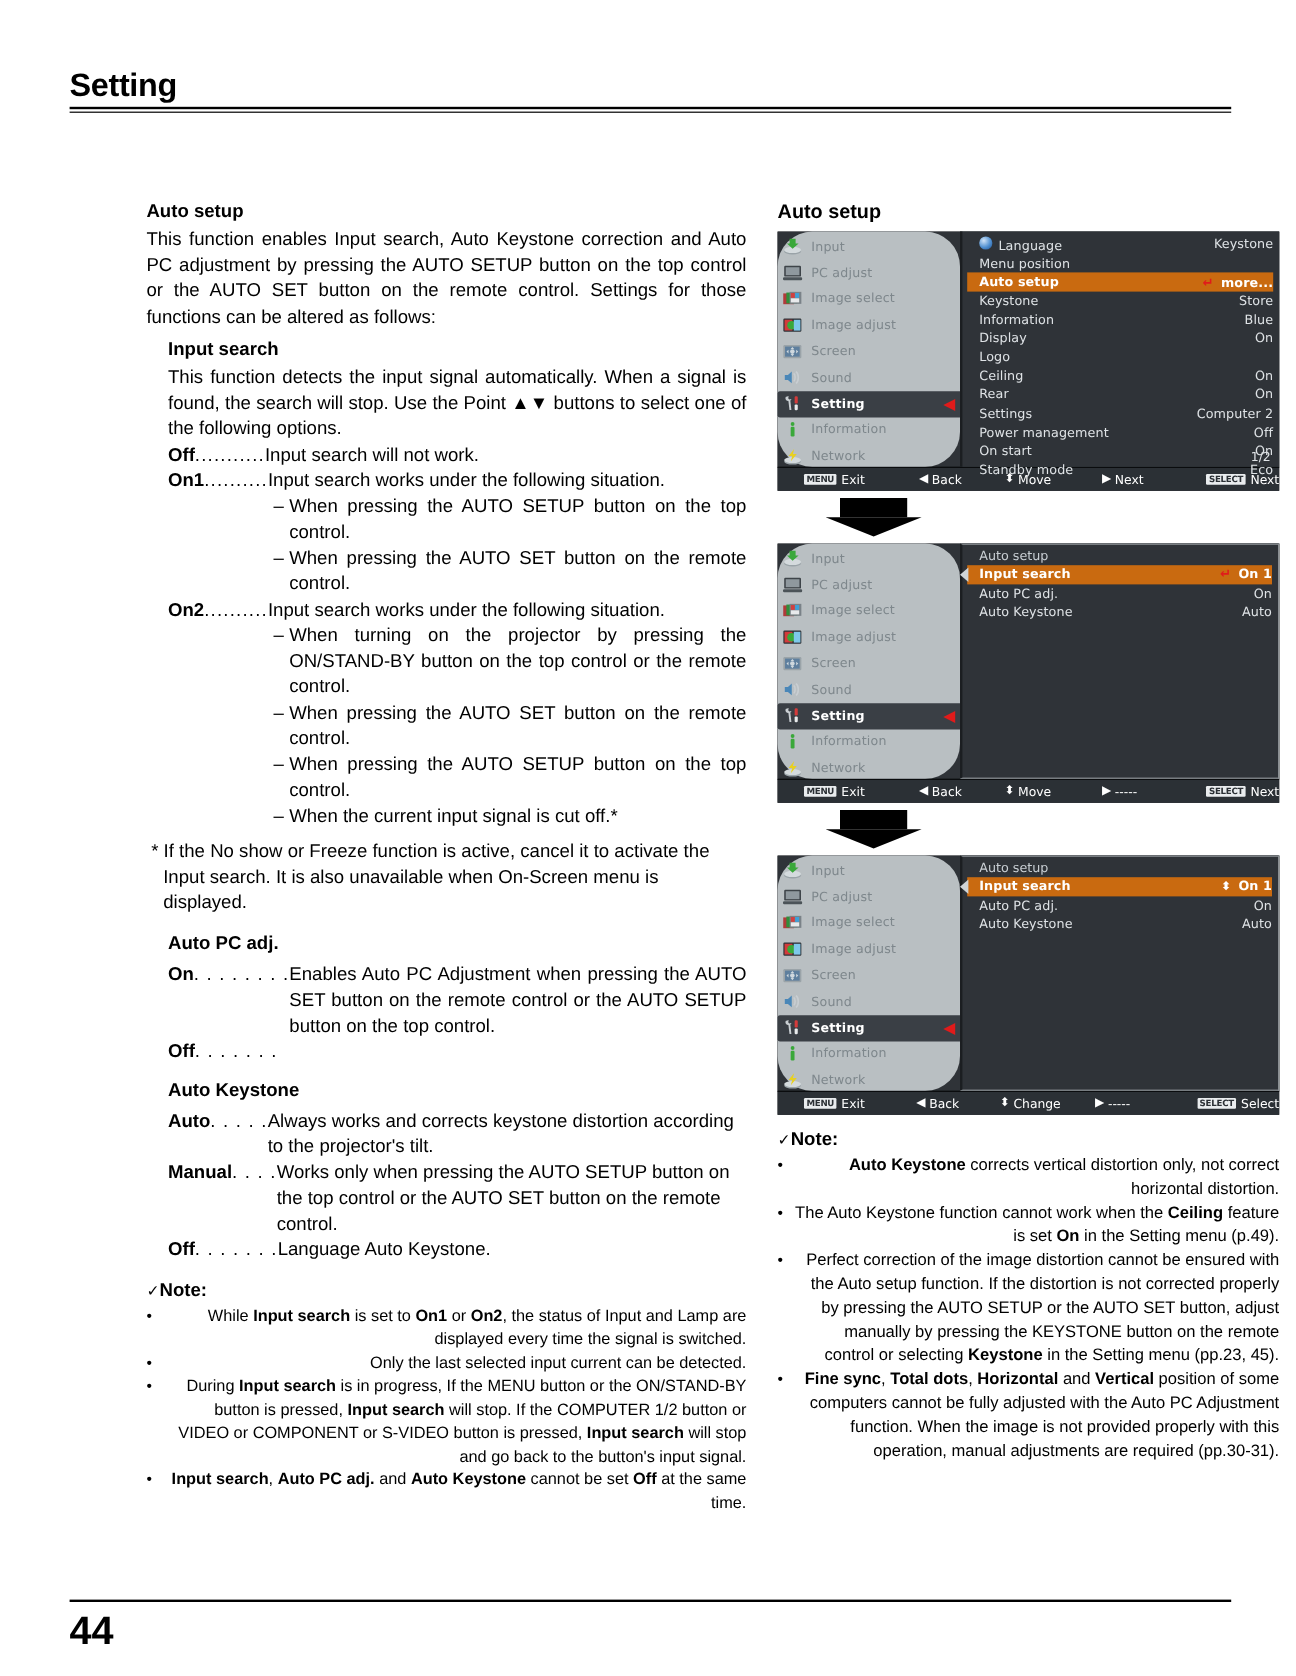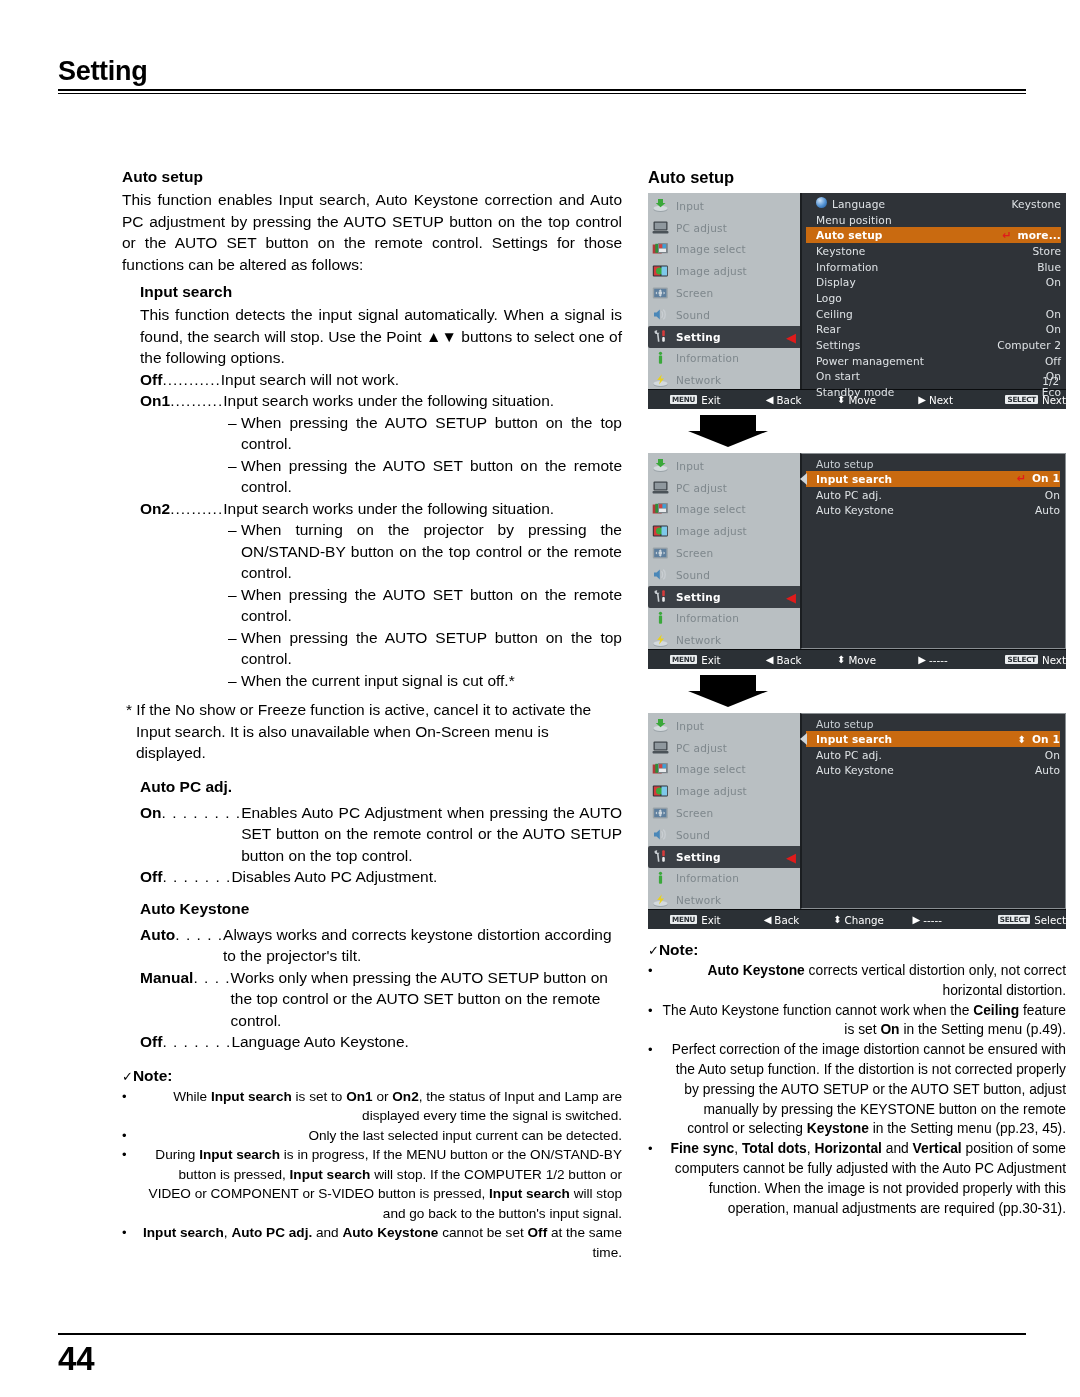--- a/index.html
+++ b/index.html
@@ -66,21 +66,21 @@
     width: 418px;
     background: #0f1114;
     padding: 0;
     font-family: "DejaVu Sans", sans-serif;
     position: relative;
     margin-bottom: 0;
   }
   .osd-body { display: flex; height: 196px; background:#2f3338; }
   .osd-side {
     width: 152px; background: #b9bfc2; flex: none;
-    padding-top: 2px; position: relative;
+    padding-top: 2px; position: relative; border-radius: 29px;
   }
   .osd-item {
     height: 21.8px; display: flex; align-items: center;
     padding-left: 4px; font-size: 10.5px; color: #7e878c;
     position: relative;
   }
   .osd-item .lbl { margin-left: 7px; letter-spacing: .2px; }
   .osd-item.sel {
     background: #3a3f45; color: #ffffff; font-weight: bold;
     border-radius: 2px 0 0 2px;
@@ -229,21 +229,20 @@
       <div class="h-bold">Auto PC adj.</div>
       <div id="auto-pc-options" style="margin-top:6px;">
           <div class="defrow">
             <span class="defterm">On</span>
             <span class="defdots">. . . . . . . .</span>
             <span class="defdesc j">Enables Auto PC Adjustment when pressing the AUTO SET button on the remote control or the AUTO SETUP button on the top control.</span>
           </div>
           <div class="defrow">
             <span class="defterm">Off</span>
             <span class="defdots"> . . . . . . .</span>
-            <span class="defdesc j">Disables Auto PC Adjustment.</span>
           </div>
         </div>
     </div>
 
     <div class="sub-block" style="margin-top:12px;">
       <div class="h-bold">Auto Keystone</div>
       <div id="auto-keystone-options" style="margin-top:6px;">
           <div class="defrow">
             <span class="defterm">Auto</span>
             <span class="defdots"> . . . . . </span>

